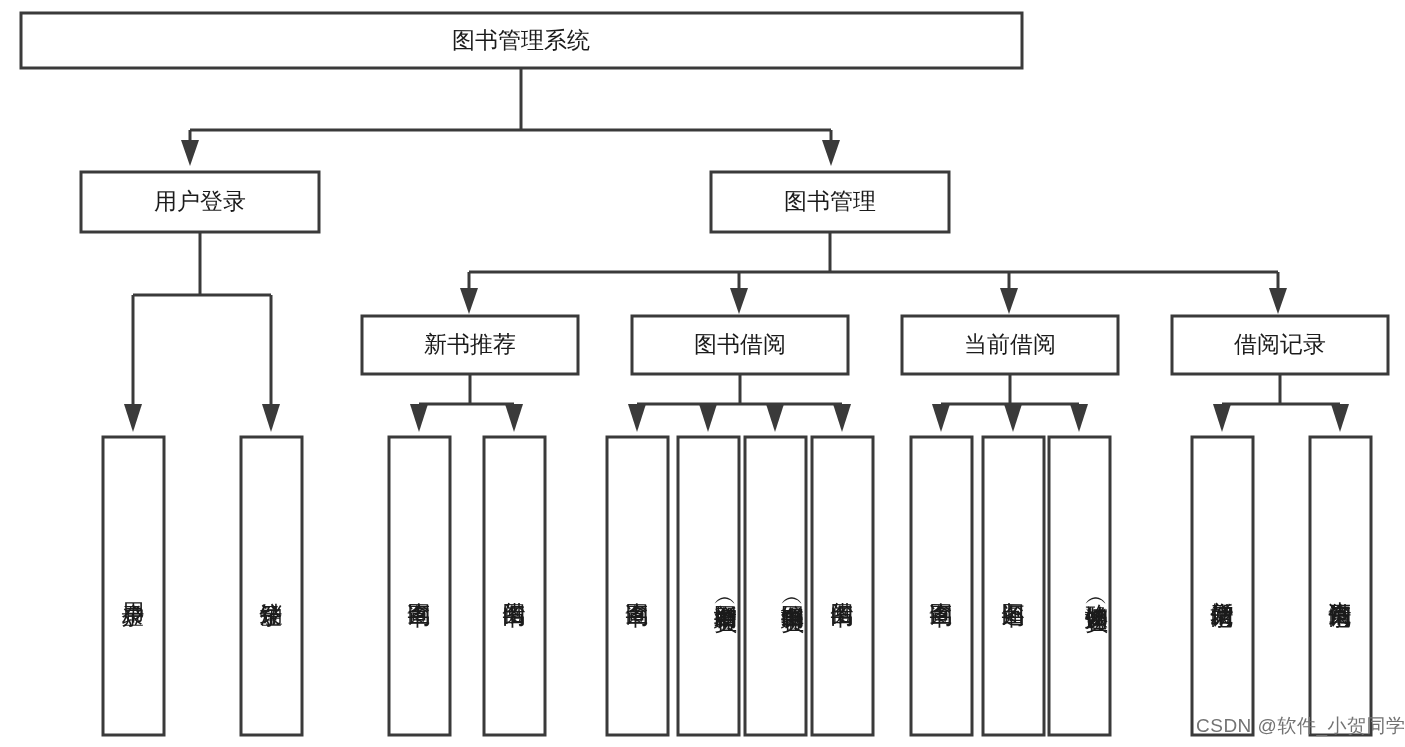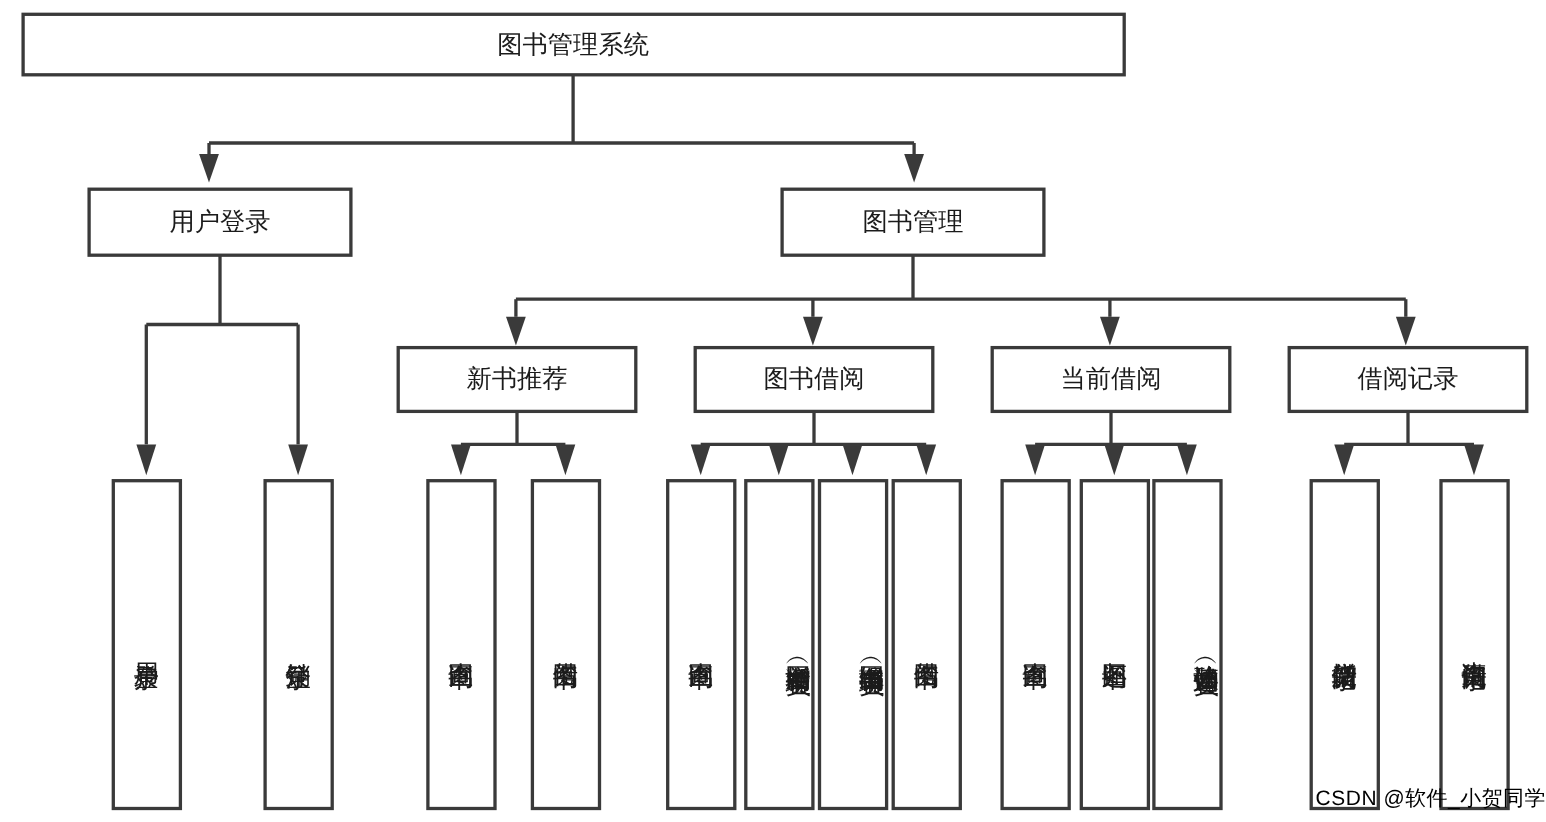--- a/index.html
+++ b/index.html
@@ -62,21 +62,21 @@
     letter-spacing: 1px;
     white-space: nowrap;
     pointer-events: none;
   }
   .watermark {
     position: absolute;
     left: 1196px;
     top: 713px;
     font-family: "Liberation Sans", "DejaVu Sans", sans-serif;
     font-size: 19px;
-    color: #000000;
+    color: #737373;
     white-space: nowrap;
     letter-spacing: 0.5px;
   }
 </style>
 </head>
 <body>
 
 <div id="diagram-root">
 
   <svg id="flow" viewBox="0 0 1405 747">

